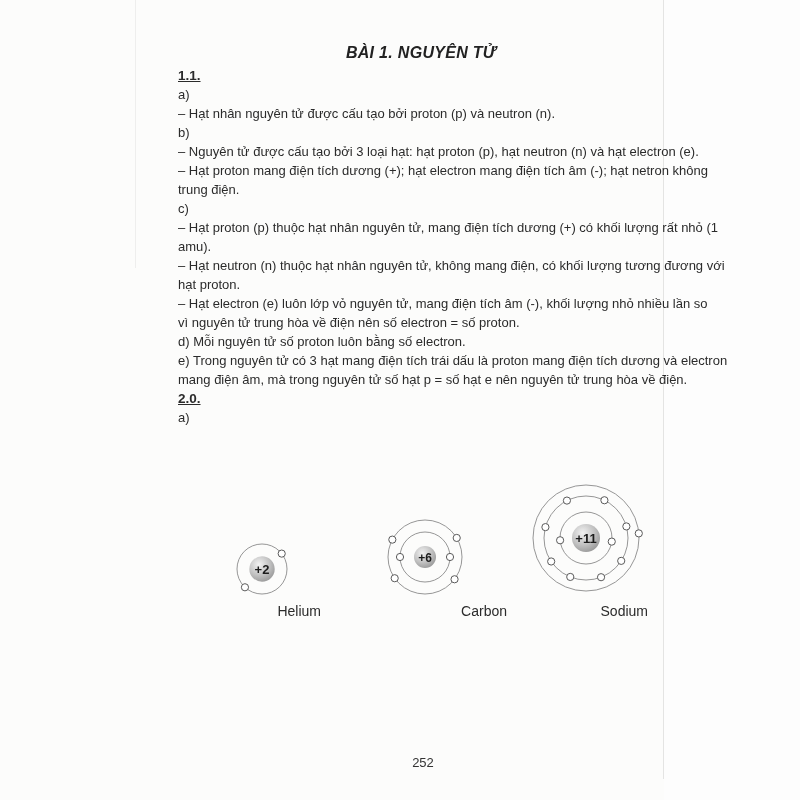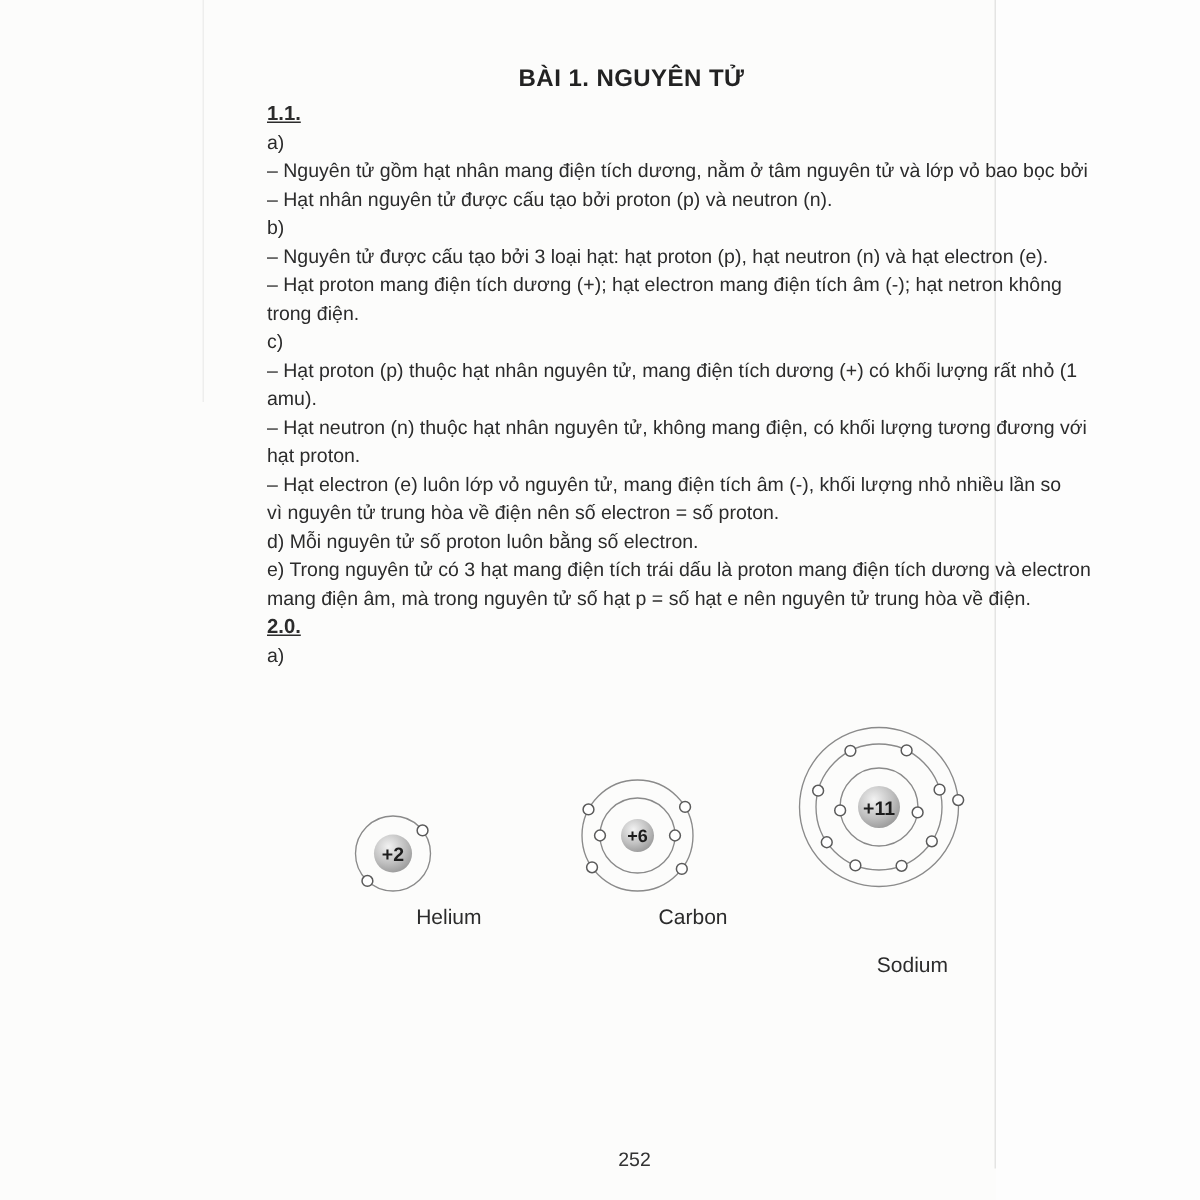--- a/index.html
+++ b/index.html
@@ -10,49 +10,48 @@
     color:#2b2b2b;
     overflow:hidden;
   }
   .page{position:relative;width:800px;height:800px;}
   
   .edge-right-col{position:absolute;left:664px;top:0;width:136px;height:800px;background:#fdfdfd;}
   .edge-right{position:absolute;left:663px;top:0;width:1px;height:779px;background:rgba(120,120,120,0.18);}
   .edge-left{position:absolute;left:135px;top:0;width:1px;height:268px;background:rgba(120,120,120,0.10);}
   .title{
     position:absolute;left:178px;top:44px;width:486px;
-    text-align:center;font-size:16px;font-weight:bold;letter-spacing:.3px;color:#222;
+    text-align:center;font-size:16px;font-weight:bold;letter-spacing:.3px;color:#222;font-style:italic;
   }
   .text-col{position:absolute;left:178px;top:66px;width:500px;}
   .line{height:19px;line-height:19px;font-size:13px;white-space:nowrap;}
   .line.bold{font-weight:bold;font-size:13.5px;text-decoration:underline;}
   .atom-svg{position:absolute;}
   .atom-label{position:absolute;top:603px;width:120px;text-align:right;font-size:14px;color:#2b2b2b;}
-  .page-number{position:absolute;left:373px;top:755px;width:100px;text-align:center;font-size:13px;color:#333;margin-top:10px;}
+  .page-number{position:absolute;left:373px;top:755px;width:100px;text-align:center;font-size:13px;color:#333;}
 </style>
 </head>
 <body>
 
 <div class="page">
 
   <div class="edge-right-col"></div>
   <div class="edge-right"></div>
   <div class="edge-left"></div>
 
   <div class="title">BÀI 1. NGUYÊN TỬ</div>
 
   <div class="text-col">
     <div class="line bold">1.1.</div>
     <div class="line">a)</div>
-    <div class="line">– Nguyên tử gồm hạt nhân mang điện tích dương, nằm ở tâm nguyên tử và lớp vỏ bao bọc bởi</div>
     <div class="line">– Hạt nhân nguyên tử được cấu tạo bởi proton (p) và neutron (n).</div>
     <div class="line">b)</div>
     <div class="line">– Nguyên tử được cấu tạo bởi 3 loại hạt: hạt proton (p), hạt neutron (n) và hạt electron (e).</div>
     <div class="line">– Hạt proton mang điện tích dương (+); hạt electron mang điện tích âm (-); hạt netron không</div>
-    <div class="line">trong điện.</div>
+    <div class="line">trung điện.</div>
     <div class="line">c)</div>
     <div class="line">– Hạt proton (p) thuộc hạt nhân nguyên tử, mang điện tích dương (+) có khối lượng rất nhỏ (1</div>
     <div class="line">amu).</div>
     <div class="line">– Hạt neutron (n) thuộc hạt nhân nguyên tử, không mang điện, có khối lượng tương đương với</div>
     <div class="line">hạt proton.</div>
     <div class="line">– Hạt electron (e) luôn lớp vỏ nguyên tử, mang điện tích âm (-), khối lượng nhỏ nhiều lần so</div>
     <div class="line">vì nguyên tử trung hòa về điện nên số electron = số proton.</div>
     <div class="line">d) Mỗi nguyên tử số proton luôn bằng số electron.</div>
     <div class="line">e) Trong nguyên tử có 3 hạt mang điện tích trái dấu là proton mang điện tích dương và electron</div>
     <div class="line">mang điện âm, mà trong nguyên tử số hạt p = số hạt e nên nguyên tử trung hòa về điện.</div>
@@ -114,19 +113,19 @@
         <circle cx="39.93" cy="21.58" r="3.6" fill="#ffffff" stroke="#5a5a5a" stroke-width="1"></circle>
         <circle cx="18.43" cy="48.13" r="3.6" fill="#ffffff" stroke="#5a5a5a" stroke-width="1"></circle>
         <circle cx="24.18" cy="82.49" r="3.6" fill="#ffffff" stroke="#5a5a5a" stroke-width="1"></circle>
         <circle cx="43.27" cy="97.94" r="3.6" fill="#ffffff" stroke="#5a5a5a" stroke-width="1"></circle>
         <circle cx="74.05" cy="98.21" r="3.6" fill="#ffffff" stroke="#5a5a5a" stroke-width="1"></circle>
         <circle cx="94.22" cy="81.87" r="3.6" fill="#ffffff" stroke="#5a5a5a" stroke-width="1"></circle>
         <circle cx="111.80" cy="54.38" r="3.6" fill="#ffffff" stroke="#5a5a5a" stroke-width="1"></circle>
       </svg>
 
     <div class="atom-label" style="left:201px;">Helium</div>
-    <div class="atom-label" style="left:365px;">Carbon</div>
-    <div class="atom-label" style="left:512px;margin-top:32px;">Sodium</div>
+    <div class="atom-label" style="left:387px;">Carbon</div>
+    <div class="atom-label" style="left:528px;">Sodium</div>
   </div>
 
   <div class="page-number">252</div>
 
 </div>
 
 </body></html>

